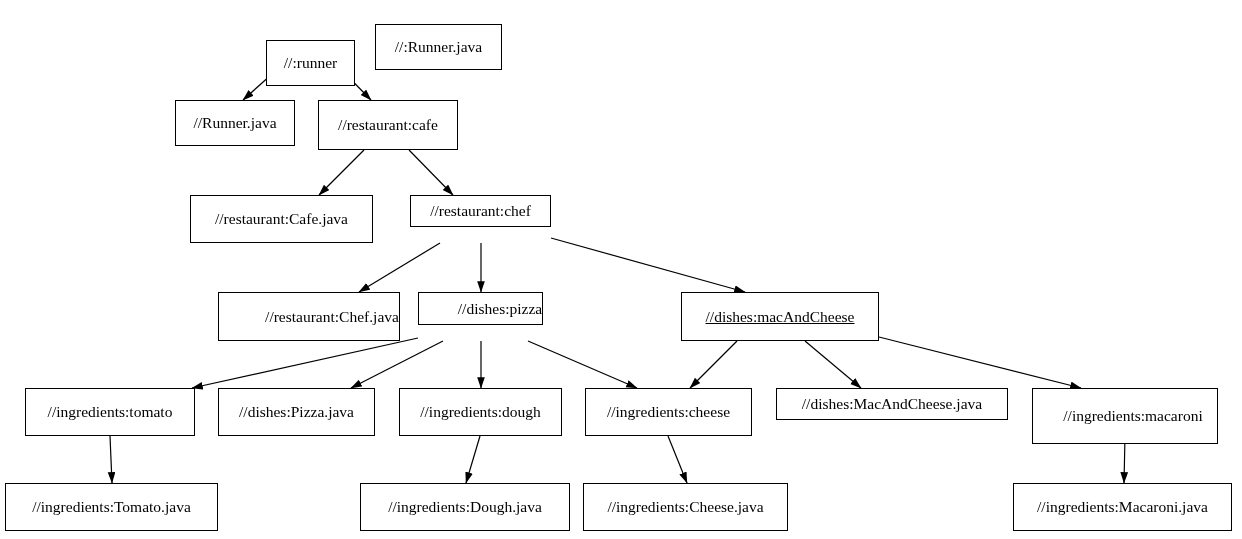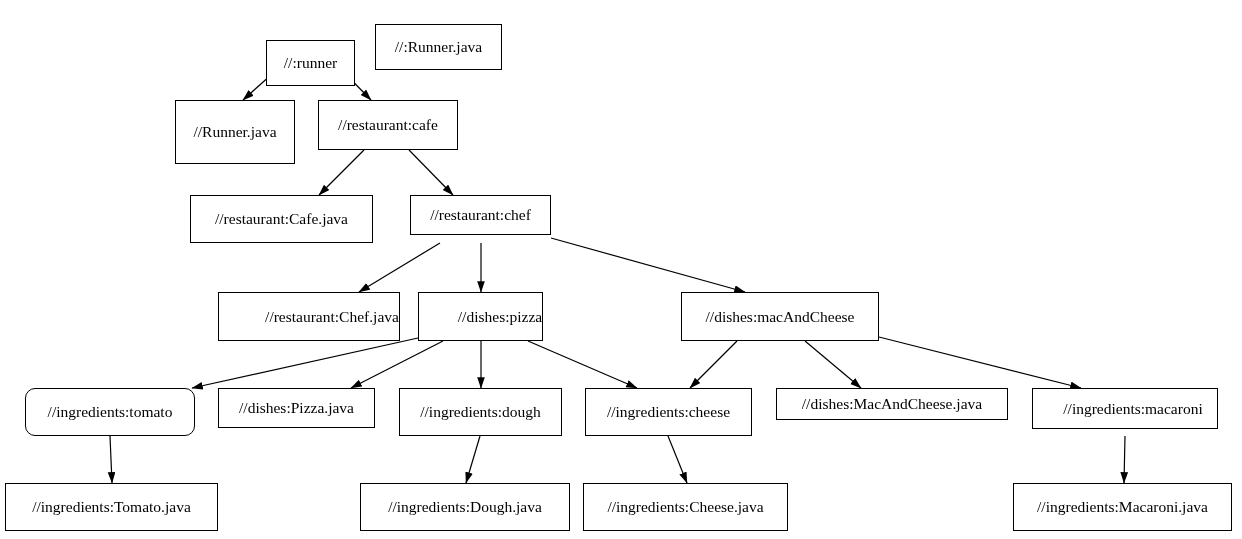--- a/index.html
+++ b/index.html
@@ -80,57 +80,57 @@
         <line x1="1125" y1="436" x2="1124" y2="483" stroke="#000000" stroke-width="1.2" marker-end="url(#arrow-head)"></line>
       </g>
   </svg>
   <div id="node-layer">
       <div class="graph-node" style="left: 266px; top: 4px; width: 89px; height: 46px; margin-top: 36px;">
         <span class="node-label">//:runner</span>
       </div>
       <div class="graph-node" style="left: 375px; top: 0; width: 127px; height: 46px; margin-top: 24px;">
         <span class="node-label">//:Runner.java</span>
       </div>
-      <div class="graph-node" style="left: 175px; top: 100px; width: 120px; height: 64px;">
+      <div class="graph-node" style="left: 175px; top: 100px; width: 120px; height: 46px;">
         <span class="node-label">//Runner.java</span>
       </div>
       <div class="graph-node" style="left: 318px; top: 100px; width: 140px; height: 50px; font-family: Liberation Serif, serif;">
         <span class="node-label">//restaurant:cafe</span>
       </div>
       <div class="graph-node" style="left: 190px; top: 195px; width: 183px; height: 48px;">
         <span class="node-label">//restaurant:Cafe.java</span>
       </div>
-      <div class="graph-node" style="left: 410px; top: 195px; width: 141px; height: 40px;">
+      <div class="graph-node" style="left: 410px; top: 195px; width: 141px; height: 32px;">
         <span class="node-label">//restaurant:chef</span>
       </div>
       <div class="graph-node" style="left: 218px; top: 292px; width: 182px; height: 49px; padding-left: 46px;">
         <span class="node-label">//restaurant:Chef.java</span>
       </div>
-      <div class="graph-node" style="left: 418px; top: 292px; width: 125px; height: 49px; padding-left: 39px;">
+      <div class="graph-node" style="left: 418px; top: 292px; width: 125px; height: 33px; padding-left: 39px;">
         <span class="node-label">//dishes:pizza</span>
       </div>
-      <div class="graph-node" style="left: 681px; top: 292px; width: 198px; height: 49px;">
+      <div class="graph-node" style="left: 681px; top: 292px; width: 198px; height: 49px; text-decoration: underline;">
         <span class="node-label">//dishes:macAndCheese</span>
       </div>
-      <div class="graph-node" style="left: 25px; top: 388px; width: 170px; height: 48px; border-radius: 10px;">
+      <div class="graph-node" style="left: 25px; top: 388px; width: 170px; height: 48px;">
         <span class="node-label">//ingredients:tomato</span>
       </div>
-      <div class="graph-node" style="left: 218px; top: 388px; width: 157px; height: 40px;">
+      <div class="graph-node" style="left: 218px; top: 388px; width: 157px; height: 48px;">
         <span class="node-label">//dishes:Pizza.java</span>
       </div>
       <div class="graph-node" style="left: 399px; top: 388px; width: 163px; height: 48px;">
         <span class="node-label">//ingredients:dough</span>
       </div>
       <div class="graph-node" style="left: 585px; top: 388px; width: 167px; height: 48px;">
         <span class="node-label">//ingredients:cheese</span>
       </div>
       <div class="graph-node" style="left: 776px; top: 388px; width: 232px; height: 32px;">
         <span class="node-label">//dishes:MacAndCheese.java</span>
       </div>
-      <div class="graph-node" style="left: 1032px; top: 388px; width: 186px; height: 41px; padding-left: 16px;">
+      <div class="graph-node" style="left: 1032px; top: 388px; width: 186px; height: 56px; padding-left: 16px;">
         <span class="node-label">//ingredients:macaroni</span>
       </div>
       <div class="graph-node" style="left: 5px; top: 483px; width: 213px; height: 48px; text-align: center;">
         <span class="node-label">//ingredients:Tomato.java</span>
       </div>
       <div class="graph-node" style="left: 360px; top: 483px; width: 210px; height: 48px;">
         <span class="node-label">//ingredients:Dough.java</span>
       </div>
       <div class="graph-node" style="left: 583px; top: 483px; width: 205px; height: 48px;">
         <span class="node-label">//ingredients:Cheese.java</span>

